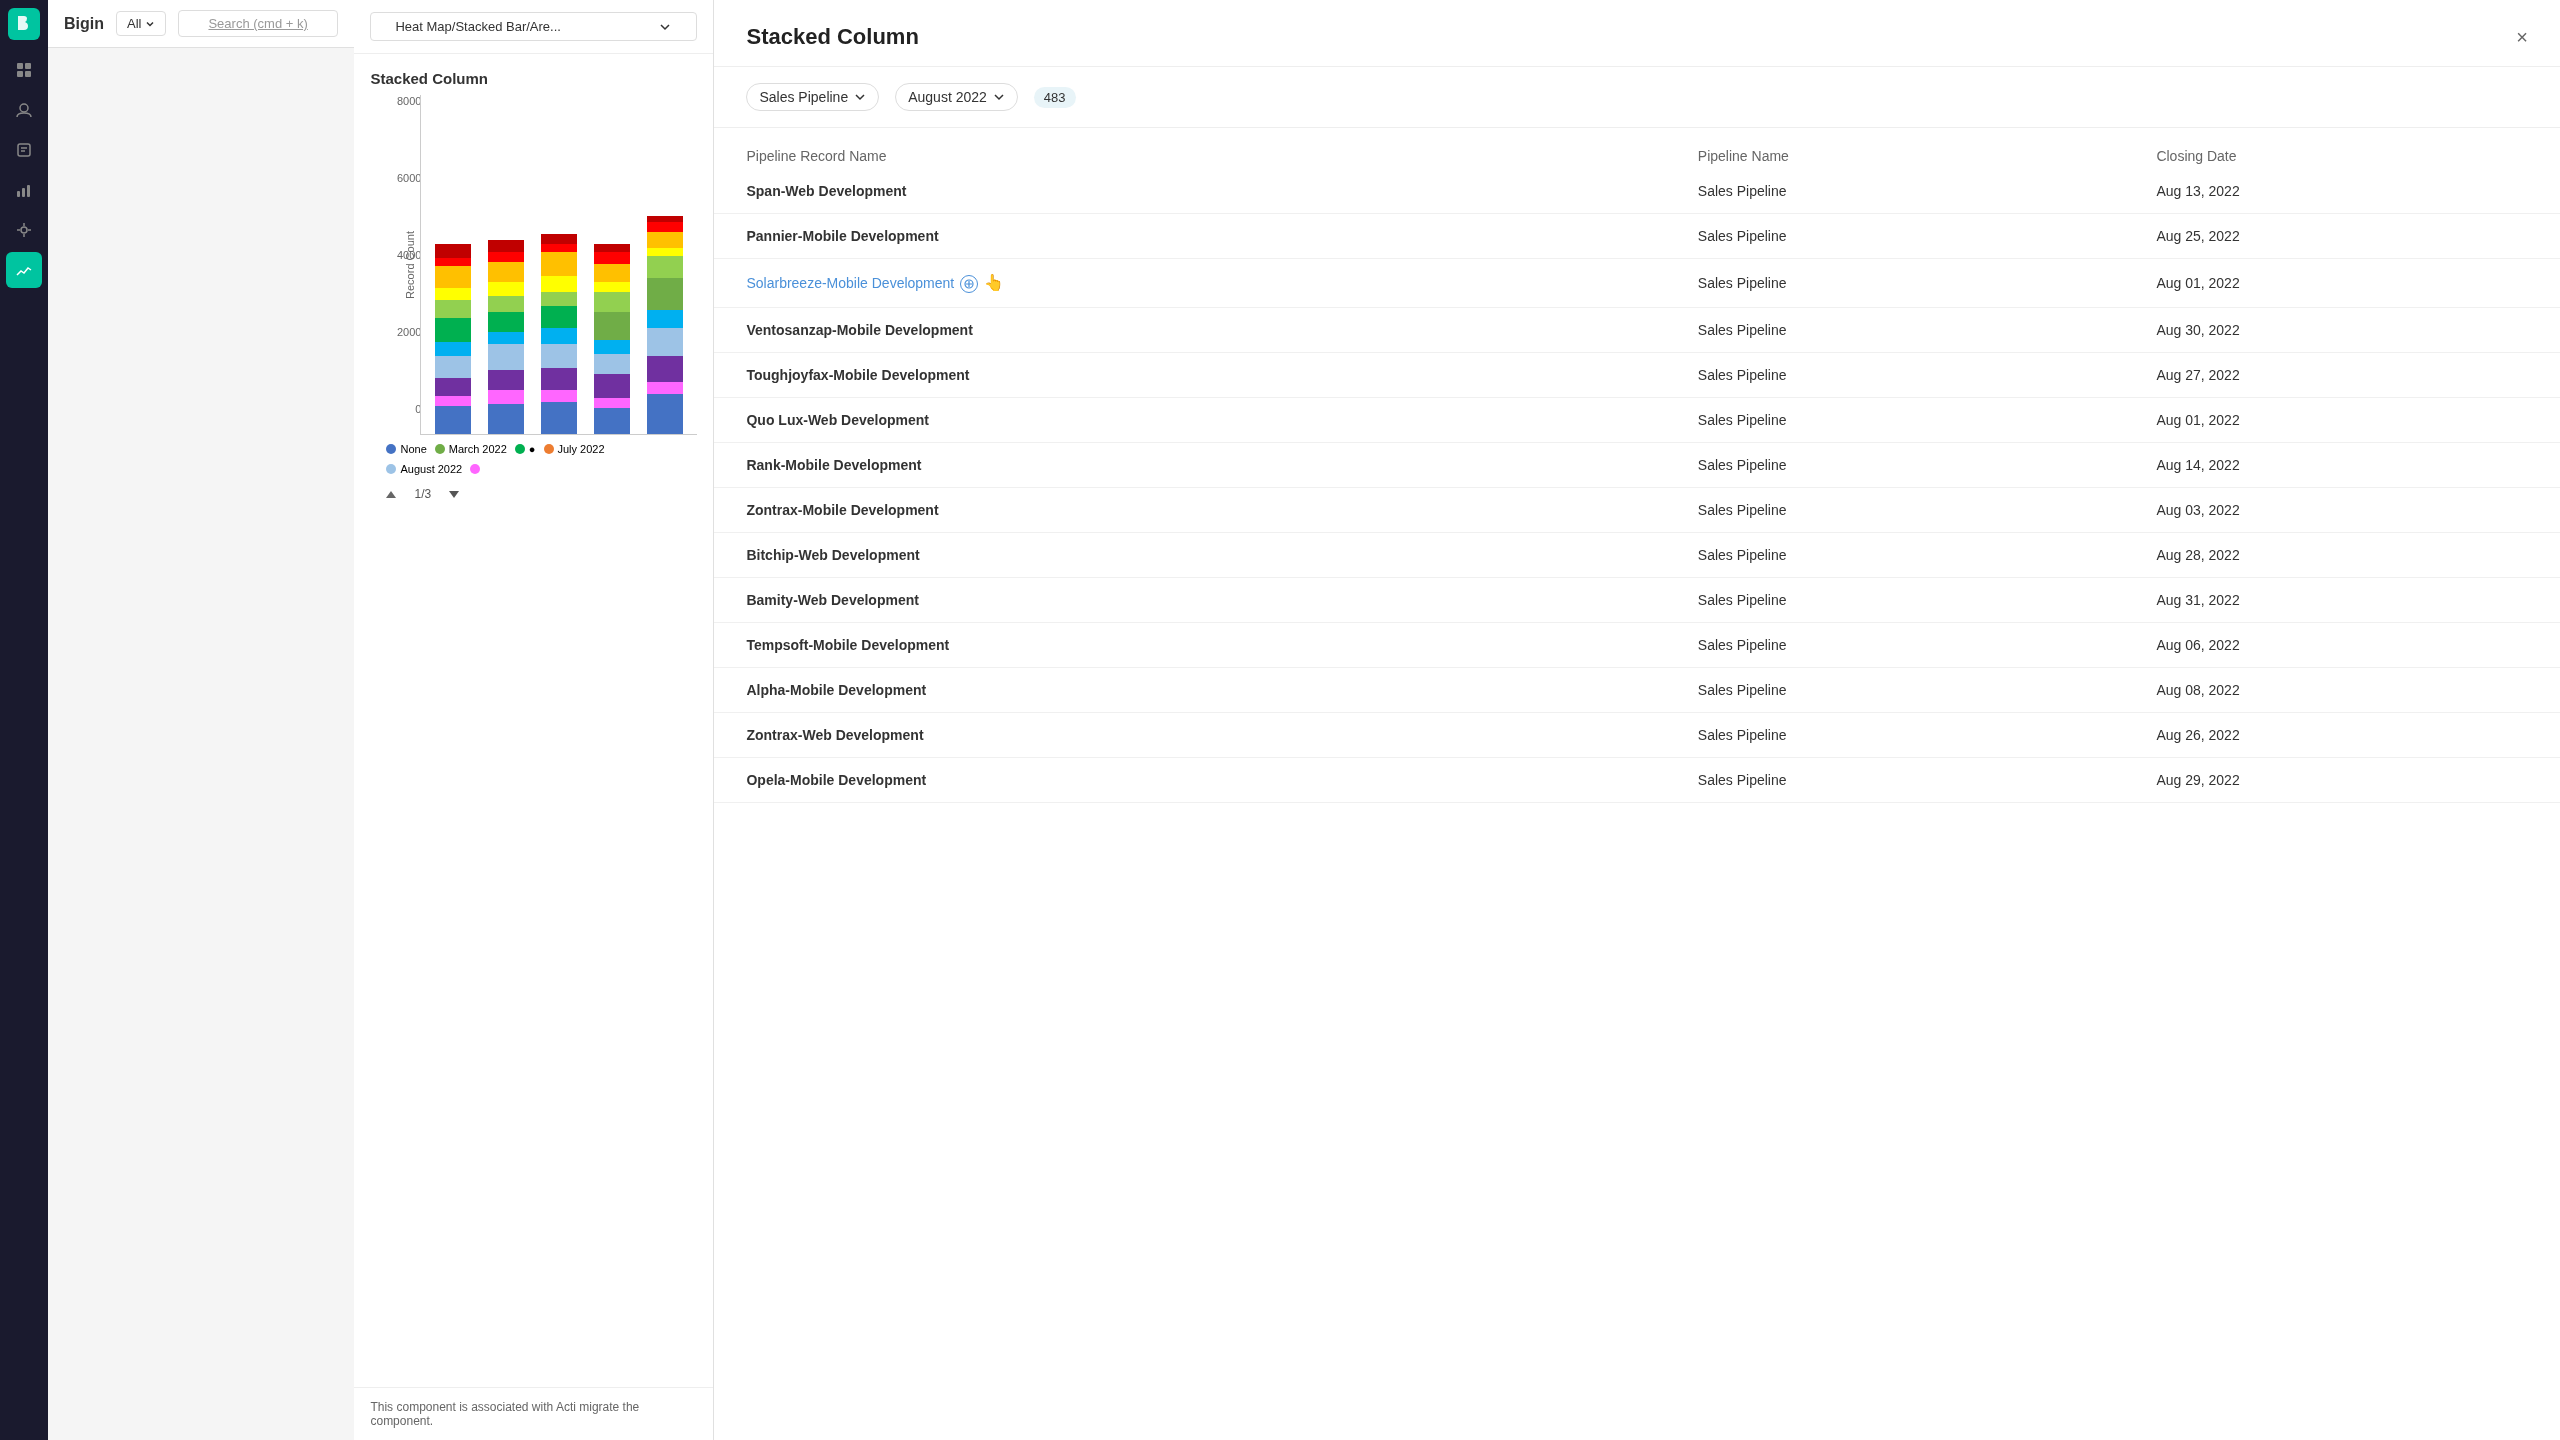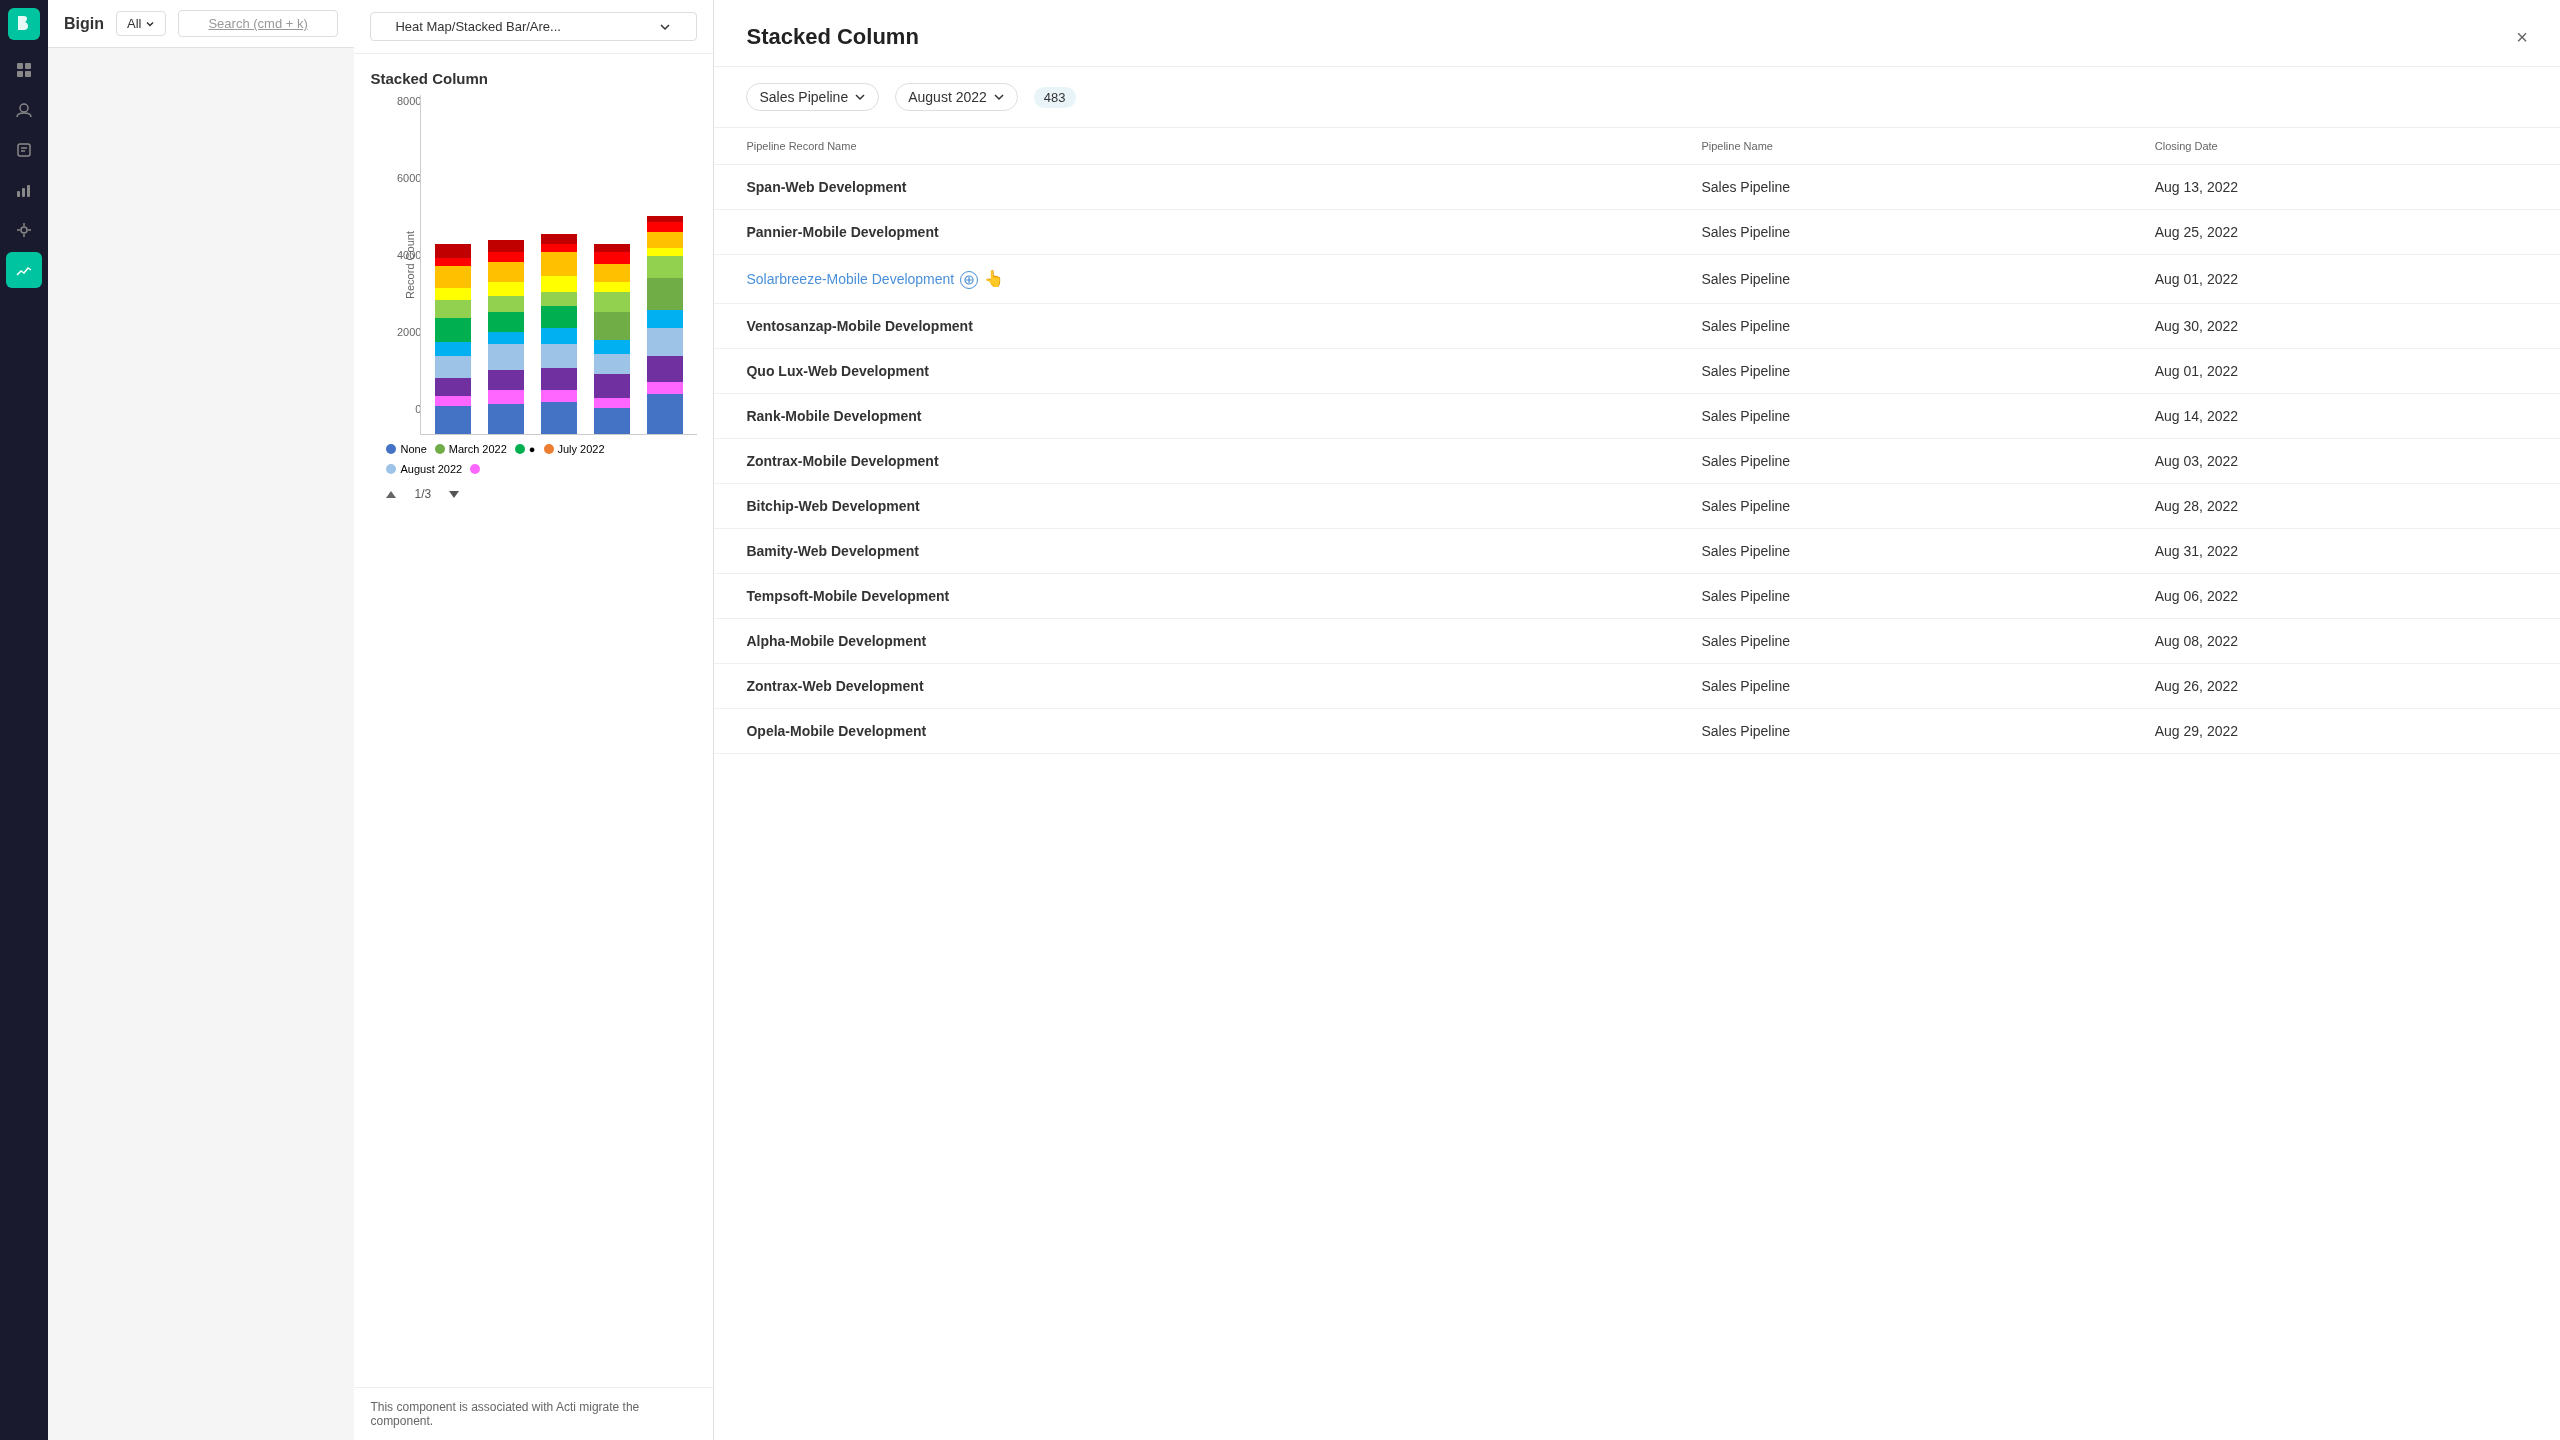--- a/index.html
+++ b/index.html
@@ -257,27 +257,27 @@
       flex: 1;
       overflow-y: auto;
     }
     table {
       width: 100%;
       border-collapse: collapse;
     }
     thead th {
       text-align: left;
       padding: 12px 32px;
-      font-size: 11px;
+      font-size: 14px;
       font-weight: 500;
       color: #666;
       border-bottom: 1px solid #eee;
       background: white;
       position: sticky;
-      top: 0;
+      top: 8px;
     }
     tbody tr {
       border-bottom: 1px solid #f0f0f0;
     }
     tbody td {
       padding: 14px 32px;
       font-size: 14px;
       color: #333;
     }
     td.name-cell a {
@@ -567,20 +567,25 @@
                   </span><span style="display: inline-block; margin-left: 6px; font-size: 16px;">👆</span></td>
                 <td>Sales Pipeline</td>
                 <td>Aug 01, 2022</td>
               </tr>
               <tr>
                 <td class="name-cell">Ventosanzap-Mobile Development</td>
                 <td>Sales Pipeline</td>
                 <td>Aug 30, 2022</td>
               </tr>
               <tr>
+                <td class="name-cell">Toughjoyfax-Mobile Development</td>
+                <td>Sales Pipeline</td>
+                <td>Aug 27, 2022</td>
+              </tr>
+              <tr>
                 <td class="name-cell">Quo Lux-Web Development</td>
                 <td>Sales Pipeline</td>
                 <td>Aug 01, 2022</td>
               </tr>
               <tr>
                 <td class="name-cell">Rank-Mobile Development</td>
                 <td>Sales Pipeline</td>
                 <td>Aug 14, 2022</td>
               </tr>
               <tr>

